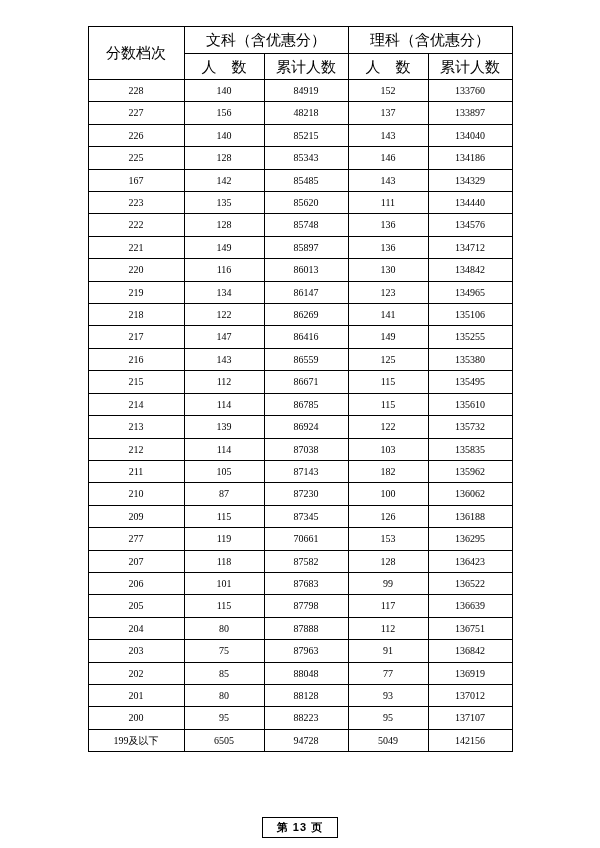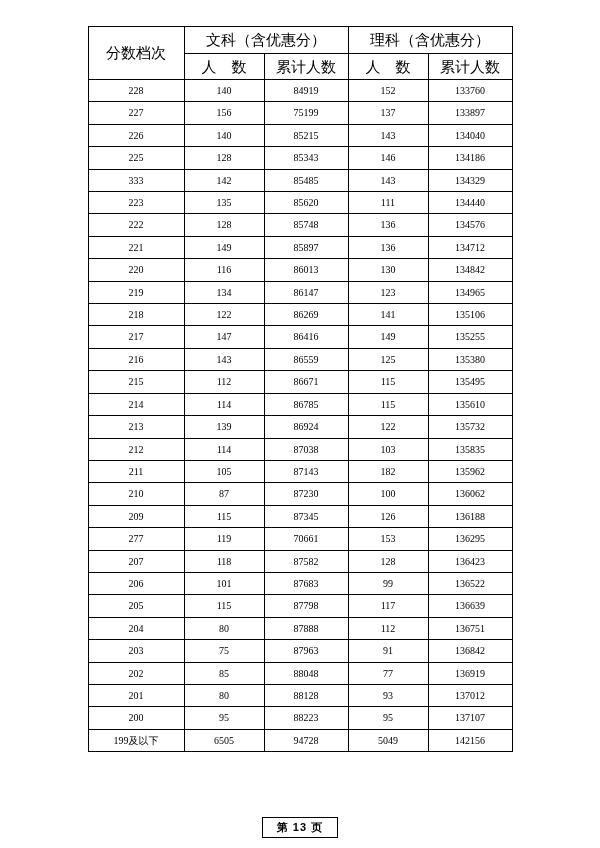--- a/index.html
+++ b/index.html
@@ -121,40 +121,40 @@
       <tr>
         <td class="score-cell">228</td>
         <td>140</td>
         <td>84919</td>
         <td>152</td>
         <td>133760</td>
       </tr>
       <tr>
         <td class="score-cell">227</td>
         <td>156</td>
-        <td>75199</td>
+        <td>48218</td>
         <td>137</td>
         <td>133897</td>
       </tr>
       <tr>
         <td class="score-cell">226</td>
         <td>140</td>
         <td>85215</td>
         <td>143</td>
         <td>134040</td>
       </tr>
       <tr>
         <td class="score-cell">225</td>
         <td>128</td>
         <td>85343</td>
         <td>146</td>
         <td>134186</td>
       </tr>
       <tr>
-        <td class="score-cell">333</td>
+        <td class="score-cell">167</td>
         <td>142</td>
         <td>85485</td>
         <td>143</td>
         <td>134329</td>
       </tr>
       <tr>
         <td class="score-cell">223</td>
         <td>135</td>
         <td>85620</td>
         <td>111</td>

